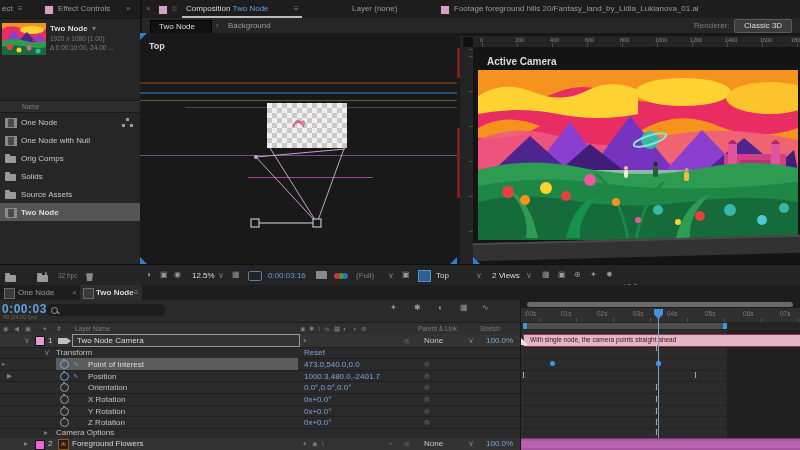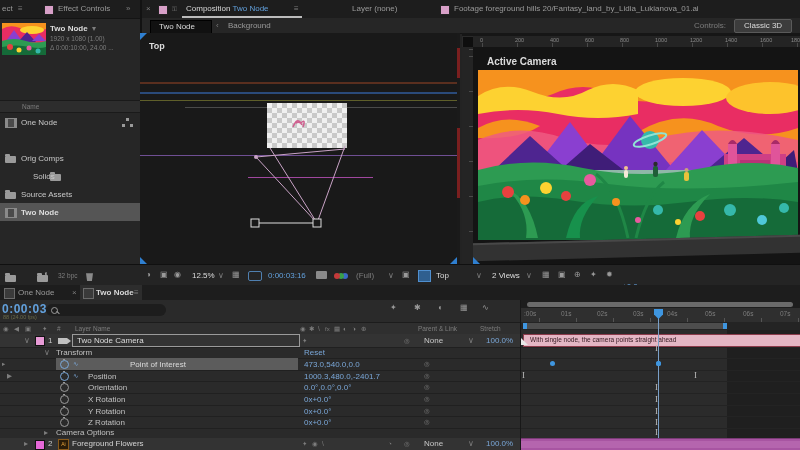--- a/index.html
+++ b/index.html
@@ -92,25 +92,29 @@
     <div class="a" style="left:0;top:100px;width:140px;height:11px;background:#2d2d2d;border-top:1px solid #1a1a1a;border-bottom:1px solid #1a1a1a;">
       <span class="a tiny dim" style="left:22px;top:2px;">Name</span>
     </div>
 
     <div class="a" style="left:0;top:113px;width:140px;height:110px;">
       <div class="a" style="left:0;top:0;width:140px;height:18px;">
         <span class="comp-ic a" style="left:5px;top:5px;"></span>
         <span class="a" style="left:21px;top:5px;color:#c8c8c8;">One Node</span>
         <span class="a" style="left:126px;top:5px;width:3px;height:3px;background:#9a9a9a;box-shadow:-4px 6px 0 #9a9a9a,4px 6px 0 #9a9a9a;"></span>
       </div>
+      <div class="a" style="left:0;top:18px;width:140px;height:18px;">
+        <span class="comp-ic a" style="left:5px;top:5px;"></span>
+        <span class="a" style="left:21px;top:5px;color:#c8c8c8;">One Node with Null</span>
+      </div>
       <div class="a" style="left:0;top:36px;width:140px;height:18px;">
         <span class="folder-ic a" style="left:5px;top:5px;"></span>
         <span class="a" style="left:21px;top:5px;color:#c8c8c8;">Orig Comps</span>
       </div>
-      <div class="a" style="left:12px;top:54px;width:140px;height:18px;padding-left:33px;">
+      <div class="a" style="left:0;top:54px;width:140px;height:18px;">
         <span class="folder-ic a" style="left:5px;top:5px;"></span>
         <span class="a" style="left:21px;top:5px;color:#c8c8c8;">Solids</span>
       </div>
       <div class="a" style="left:0;top:72px;width:140px;height:18px;">
         <span class="folder-ic a" style="left:5px;top:5px;"></span>
         <span class="a" style="left:21px;top:5px;color:#c8c8c8;">Source Assets</span>
       </div>
       <div class="a" style="left:0;top:90px;width:140px;height:18px;background:#555555;">
         <span class="comp-ic a" style="left:5px;top:5px;"></span>
         <span class="a white b" style="left:21px;top:5px;">Two Node</span>
@@ -140,21 +144,21 @@
     <span class="a" style="left:240px;top:5px;width:8px;height:8px;background:#d8a0c8;border:1px solid #222;left:298px;"></span>
     <span class="a tab-label" style="left:312px;top:4px;">Footage foreground hills 20/Fantasy_land_by_Lidia_Lukianova_01.ai</span>
   </div>
 
   <div class="a" style="left:142px;top:18px;width:658px;height:15px;background:#262626;border-bottom:1px solid #141414;">
     <div class="a" style="left:8px;top:2px;width:60px;height:12px;background:#111;border:1px solid #000;">
       <span class="a white" style="left:8px;top:1px;">Two Node</span>
     </div>
     <span class="a dim" style="left:74px;top:3px;">‹</span>
     <span class="a tab-label" style="left:86px;top:3px;">Background</span>
-    <span class="a dim" style="left:552px;top:3px;">Controls:</span>
+    <span class="a dim" style="left:552px;top:3px;">Renderer:</span>
     <div class="a" style="left:592px;top:1px;width:56px;height:12px;background:#3c3c3c;border:1px solid #5a5a5a;border-radius:2px;text-align:center;">
       <span class="white" style="line-height:12px;">Classic 3D</span>
     </div>
   </div>
 
   <div class="a" style="left:140px;top:33px;width:317px;height:231px;background:#191919;border-right:2px solid #101010;">
     <div class="a tri-tl" style="left:0;top:0;"></div>
     <span class="a white b" style="left:9px;top:8px;font-size:9px;">Top</span>
     <div class="hline" style="top:49px;height:2px;background:#5a2f1f;"></div>
     <div class="hline" style="top:59px;height:2px;background:#2a4a7a;"></div>
@@ -361,21 +365,21 @@
       <span class="a g g-dd dim" style="left:44px;top:1px;"></span>
       <span class="a" style="left:56px;top:1px;color:#c0c0c0;">Transform</span>
       <span class="a vblue" style="left:304px;top:1px;">Reset</span>
     </div>
 
     <div class="a rowline" style="left:0;top:58px;width:520px;height:12px;">
       <span class="a tiny dim g g-twc" style="left:2px;top:2px;"></span>
       <div class="a" style="left:56px;top:0;width:242px;height:12px;background:#5c5c5c;"></div>
       <span class="stopwatch on a" style="left:60px;top:2px;"></span>
       <span class="a tiny vblue g g-wave" style="left:73px;top:2px;"></span>
-      <span class="a white" style="left:88px;top:2px;margin-left:42px;">Point of Interest</span>
+      <span class="a white" style="left:88px;top:2px;">Point of Interest</span>
       <span class="a vblue" style="left:304px;top:2px;">473.0,540.0,0.0</span>
       <span class="a tiny dim g g-link" style="left:424px;top:2px;"></span>
     </div>
     <div class="a rowline" style="left:0;top:70px;width:520px;height:11px;">
       <span class="a tiny dim g g-play" style="left:7px;top:2px;"></span>
       <span class="stopwatch on a" style="left:60px;top:2px;"></span>
       <span class="a tiny vblue g g-wave" style="left:73px;top:2px;"></span>
       <span class="a" style="left:88px;top:2px;color:#c0c0c0;">Position</span>
       <span class="a vblue" style="left:304px;top:2px;">1000.3,480.0,-2401.7</span>
       <span class="a tiny dim g g-link" style="left:424px;top:2px;"></span>

